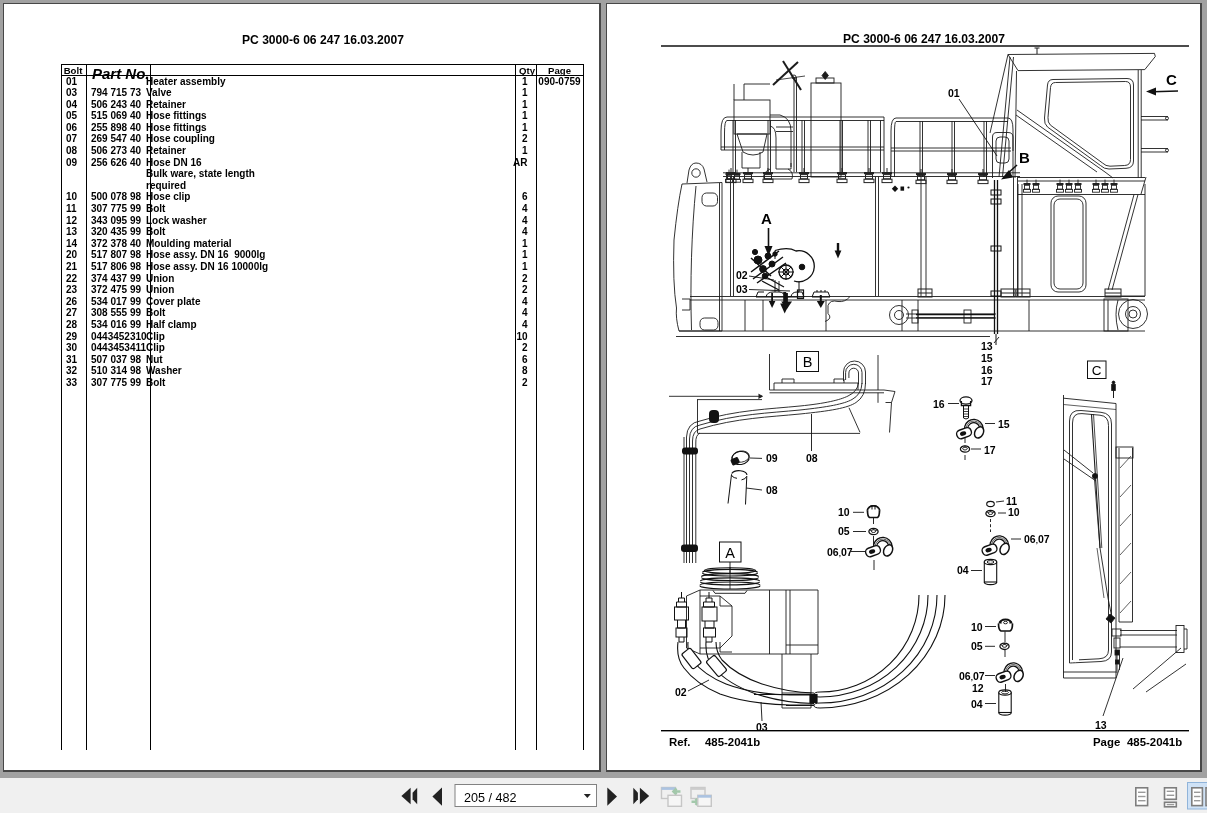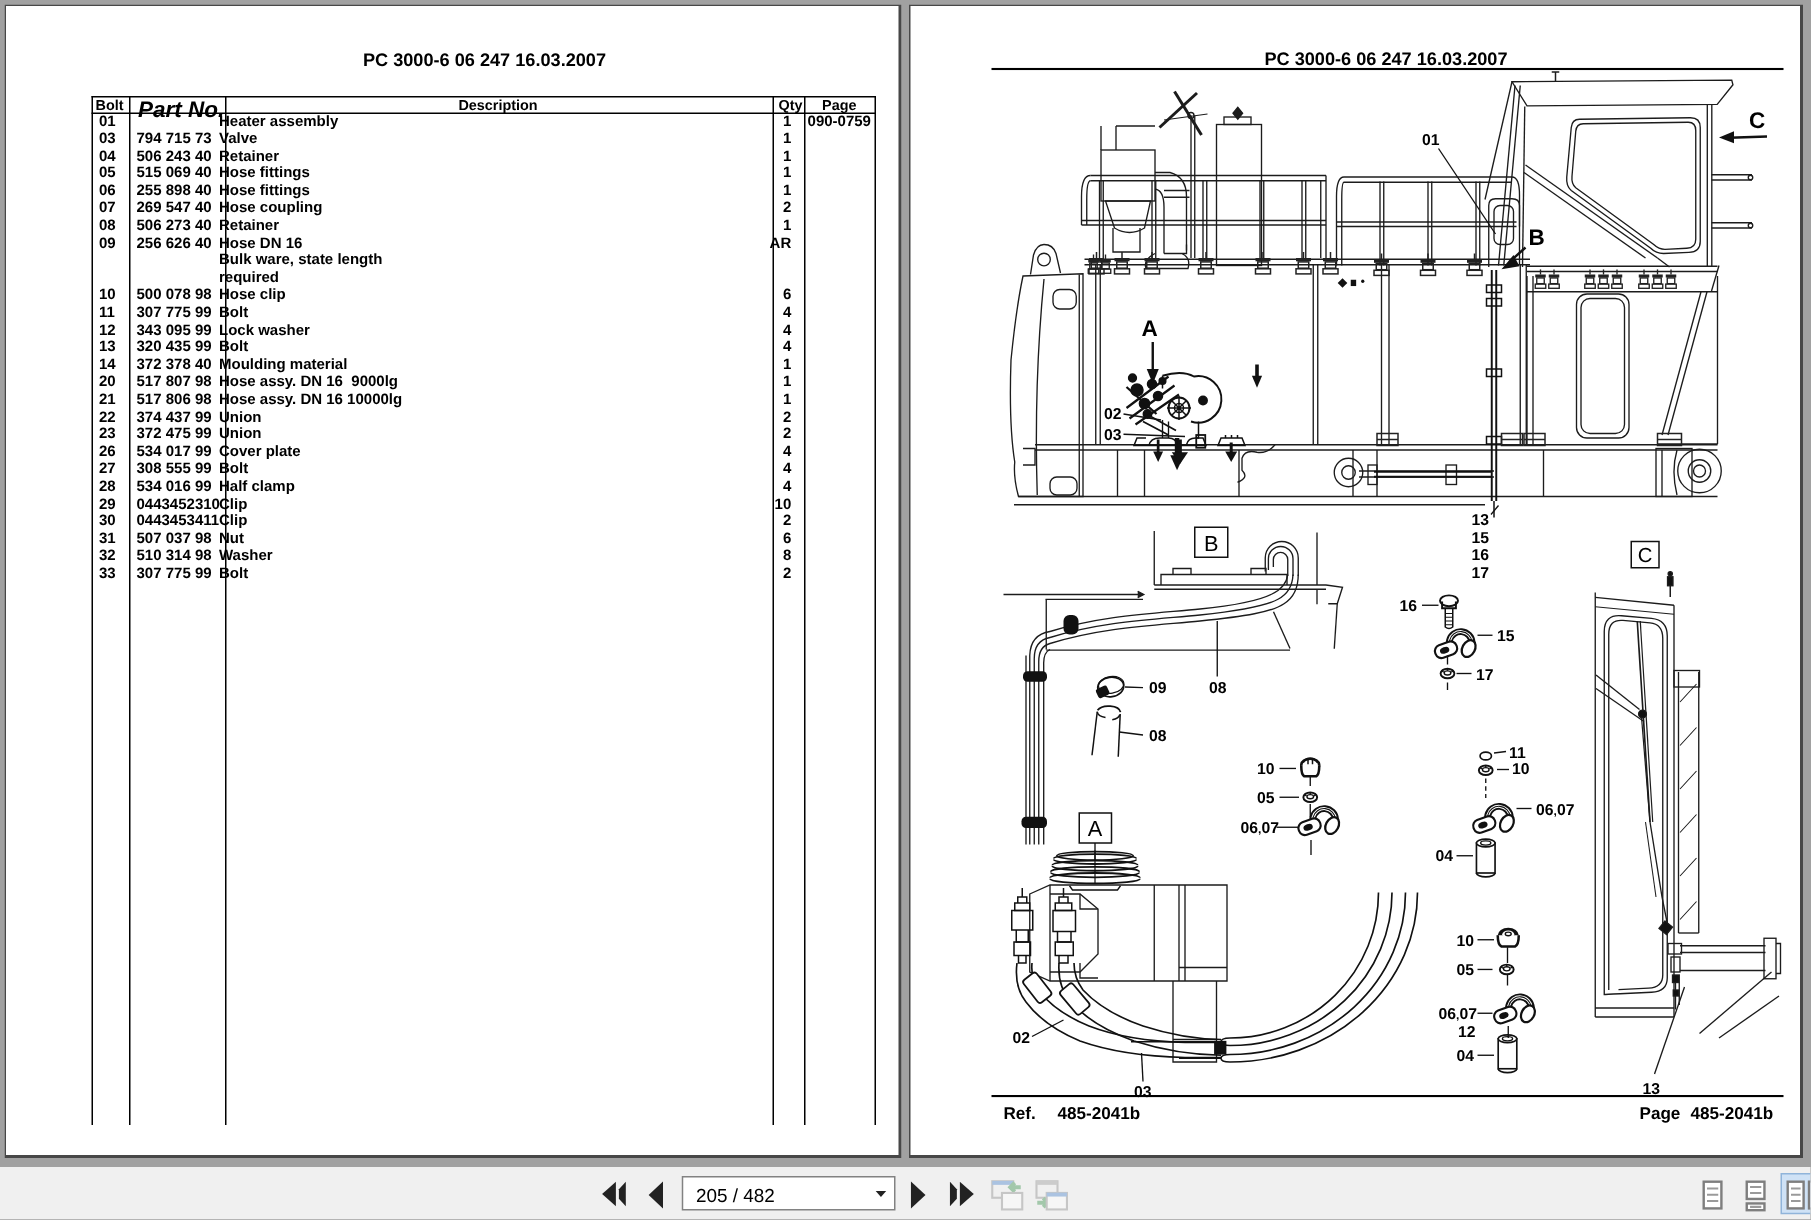--- a/index.html
+++ b/index.html
@@ -25,21 +25,20 @@
   <div class="vline" style="left:81.5px;top:59.5px;height:686px;"></div>
 
   <div class="vline" style="left:145.5px;top:59.5px;height:686px;"></div>
 
   <div class="vline" style="left:510.5px;top:59.5px;height:686px;"></div>
 
   <div class="vline" style="left:531.5px;top:59.5px;height:686px;"></div>
 
   <div class="abs b" style="left:56.5px;top:61px;width:25px;text-align:center;font-size:9.6px;">Bolt</div>
   <div class="abs b" style="left:81.5px;top:61px;width:64px;text-align:right;font-size:15px;font-style:italic;">Part No.</div>
-  <div class="abs b" style="left:145.5px;top:61px;width:365px;text-align:center;font-size:9.6px;">Description</div>
   <div class="abs b" style="left:515px;top:61px;width:21px;text-align:left;font-size:9.6px;">Qty</div>
   <div class="abs b" style="left:531.5px;top:61px;width:48px;text-align:center;font-size:9.6px;">Page</div>
 
   <div class="col" style="left:62px;top:71.5px;">01
 03
 04
 05
 06
 07
 08

